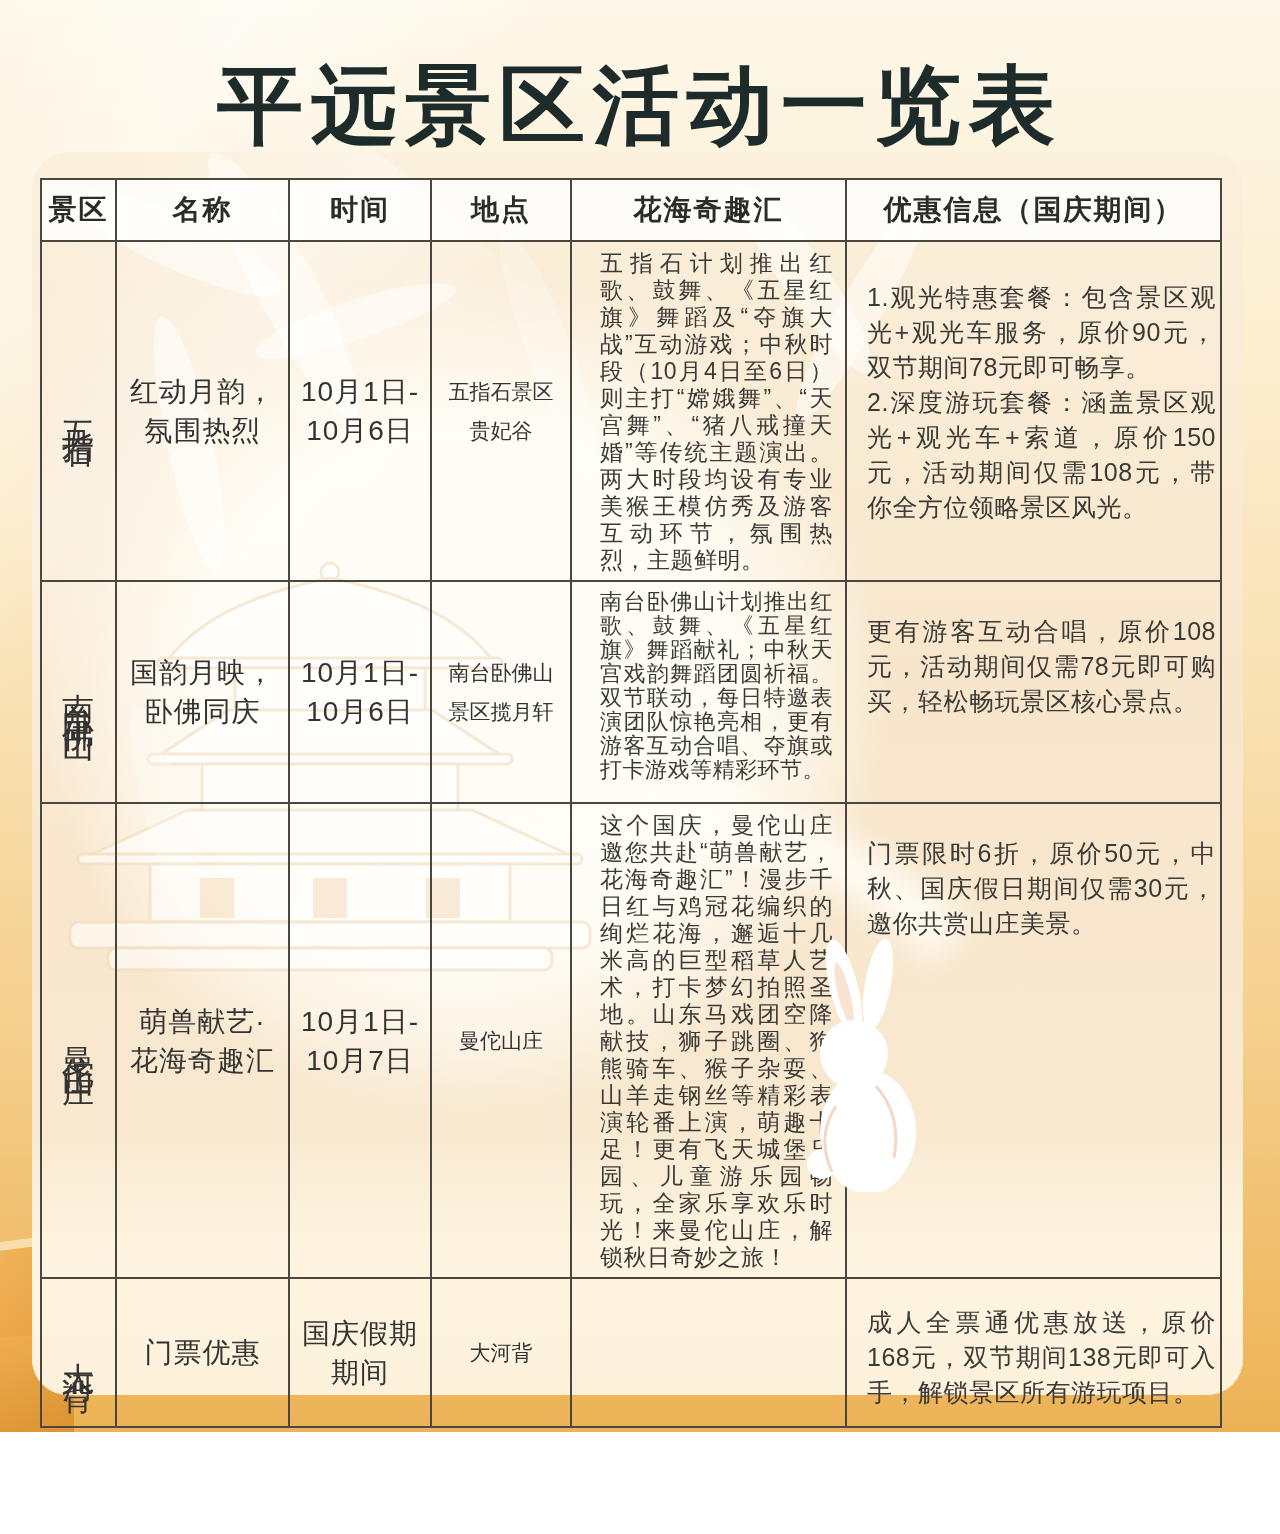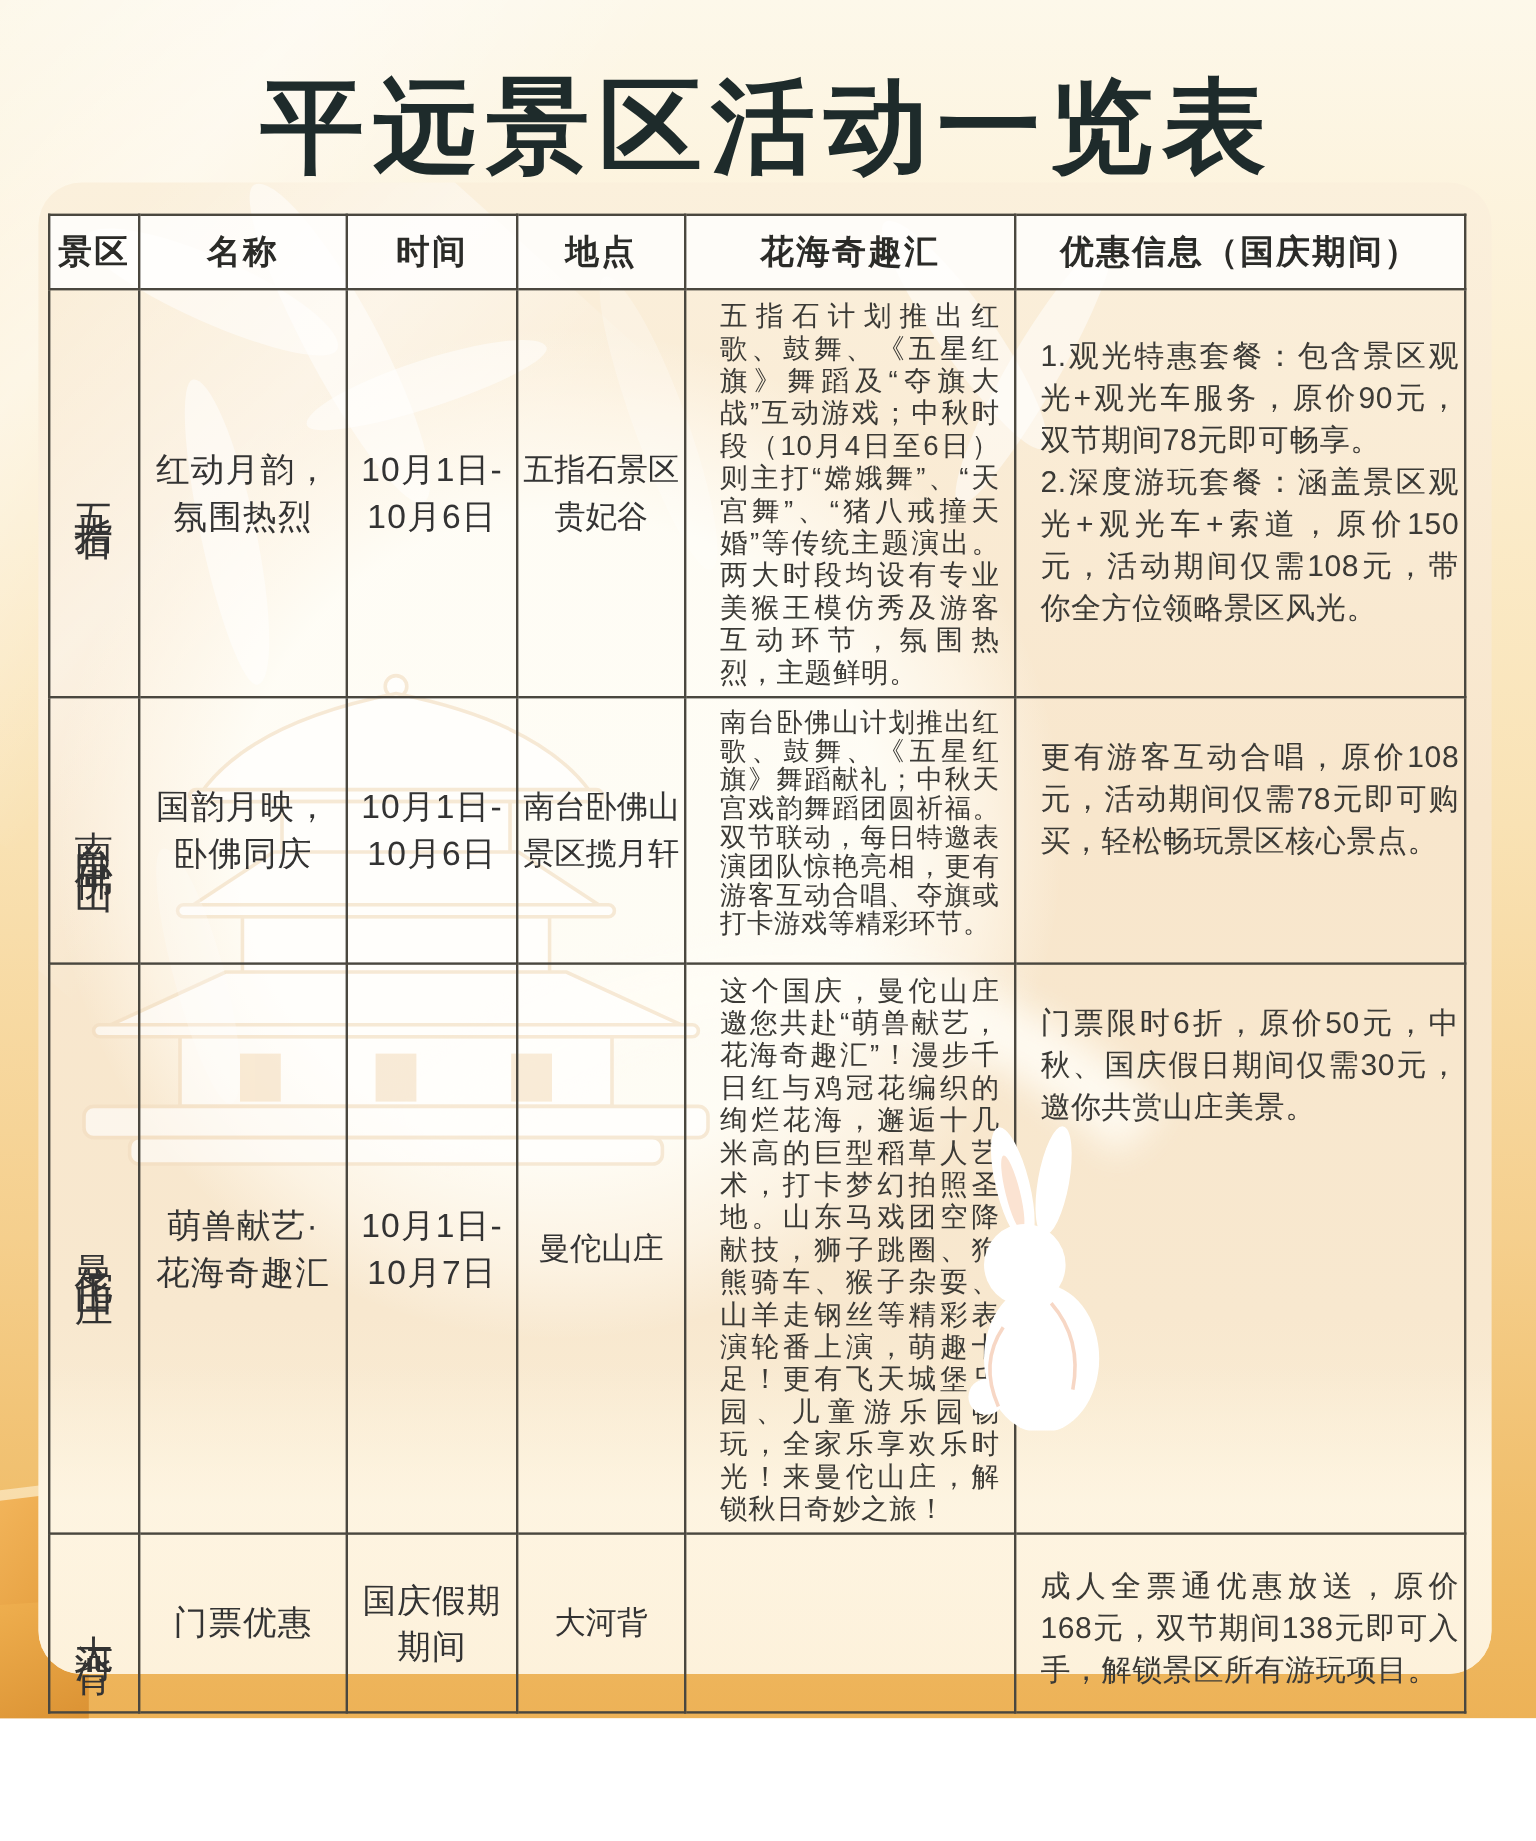--- a/index.html
+++ b/index.html
@@ -40,21 +40,21 @@
   .tablewrap{position:absolute;left:40px;top:178px;z-index:4;}
   table.schedule{border-collapse:collapse;table-layout:fixed;width:1180px;}
   table.schedule td,table.schedule th{border:2px solid #4a473f;overflow:hidden;box-sizing:border-box;}
   th.hd{background:rgba(255,255,255,.8);font-size:28px;font-weight:bold;color:#2b2b28;
     letter-spacing:2px;text-align:center;vertical-align:middle;}
   td.area{text-align:center;vertical-align:middle;}
   td.area .v{display:inline-block;writing-mode:vertical-rl;text-orientation:upright;
     font-size:32px;color:#333;letter-spacing:9px;line-height:1;}
   td.mid{font-size:28px;color:#333;text-align:center;vertical-align:middle;
     white-space:pre-line;line-height:39px;letter-spacing:1px;}
-  td.loc{font-size:26px;letter-spacing:0;}
+  td.loc{font-size:21px;letter-spacing:0;}
   td.activity{font-size:23px;color:#3b3a36;text-align:justify;vertical-align:top;
     padding:8px 12px 6px 28px;line-height:27px;letter-spacing:.5px;white-space:pre-line;}
   td.activity.tight{font-size:22px;line-height:24px;}
   td.offer{font-size:25px;color:#3b3a36;text-align:justify;vertical-align:top;
     padding:32px 4px 6px 20px;line-height:35px;letter-spacing:.5px;white-space:pre-line;}
 </style>
 </head>
 <body>
 
 <div class="bg"></div>

